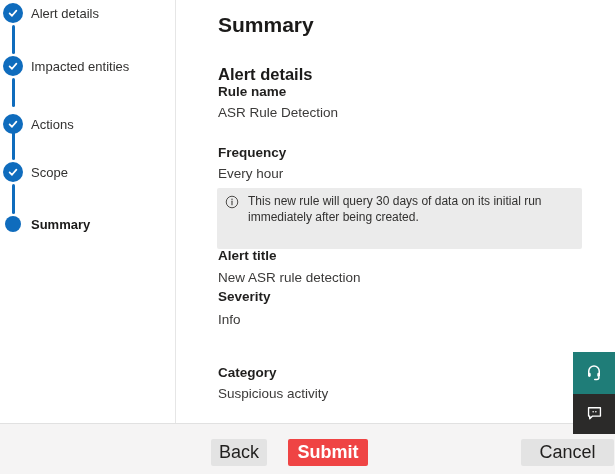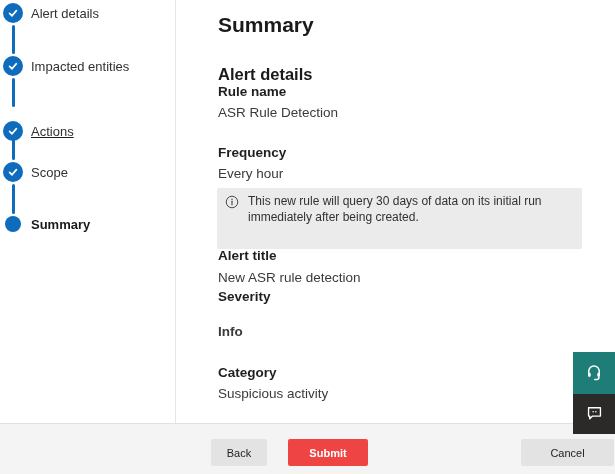--- a/index.html
+++ b/index.html
@@ -15,56 +15,56 @@
   .stepper { position: absolute; left: 0; top: 0; width: 175px; height: 423px; background: #fff; }
   .divider-v { position: absolute; left: 175px; top: 0; width: 1px; height: 423px; background: #e6e6e6; }
 
   .seg { position: absolute; left: 11.5px; width: 3px; background: #0f6cbd; border-radius: 2px; }
   .seg1 { top: 25px;  height: 29px; }
   .seg2 { top: 78px;  height: 29px; }
   .seg3 { top: 131px; height: 29px; }
   .seg4 { top: 184px; height: 30px; }
 
   .step { position: absolute; left: 3px; height: 20px; display: flex; align-items: center; cursor: pointer; }
-  .step-1 { top: 3px; }  .step-2 { top: 56px; } .step-3 { top: 121px; text-decoration: underline; }
+  .step-1 { top: 3px; }  .step-2 { top: 56px; } .step-3 { top: 114px; }
   .step-4 { top: 162px; } .step-5 { top: 214px; }
   .icon-wrap { width: 20px; height: 20px; display: flex; align-items: center; justify-content: center; flex: 0 0 20px; }
   .check-circle { width: 20px; height: 20px; border-radius: 50%; background: #0f6cbd; display: flex; align-items: center; justify-content: center; }
   .dot { width: 16px; height: 16px; border-radius: 50%; background: #0f6cbd; }
   .step-label { margin-left: 8px; font-size: 13px; color: #323130; white-space: nowrap; }
   .step-5 .step-label { font-weight: bold; color: #1b1a19; }
 
   
   .page-title   { position: absolute; left: 218px; top: -1px; font-size: 21px; font-weight: bold; color: #1b1a19; }
   .section-head { position: absolute; left: 218px; top: 51px; font-size: 16.5px; font-weight: bold; color: #1b1a19; }
   .f-label { position: absolute; left: 218px; font-size: 13.5px; font-weight: bold; color: #201f1e; line-height: 16px; text-align: right; }
   .f-value { position: absolute; left: 218px; font-size: 13.5px; color: #3b3a39; line-height: 16px; }
   .f1l { top: 84px; }  .f1v { top: 105px; }
   .f2l { top: 145px; } .f2v { top: 166px; }
   .f3l { top: 248px; } .f3v { top: 270px; }
-  .f4l { top: 289px; } .f4v { top: 324px; font-weight: bold; }
+  .f4l { top: 289px; } .f4v { top: 312px; }
   .f5l { top: 365px; } .f5v { top: 386px; }
 
   .info-box {
     position: absolute; left: 217px; top: 188px; width: 365px; min-height: 41px;
     background: #ebebeb; border-radius: 2px;
     display: flex; align-items: flex-start;
     padding: 5px 14px 24px 8px;
   }
   .info-icon { flex: 0 0 14px; margin-top: 2px; }
   .info-text { margin-left: 9px; font-size: 12px; line-height: 16px; color: #323130; }
 
   
   .footer {
     position: absolute; left: 0; top: 423px; width: 615px; height: 51px;
     background: #f5f4f4; border-top: 1px solid #e1e1e1;
   }
   .btn {
     position: absolute; top: 15px; height: 27px; border: none; border-radius: 2px;
-    font-family: inherit; font-size: 11px; color: #201f1e;
+    font-family: inherit; font-size: 18px; color: #201f1e;
     display: flex; align-items: center; justify-content: center; cursor: pointer; padding: 0;
   }
   .btn-back   { left: 211px; width: 56px; background: #e3e3e3; }
   .btn-submit { left: 288px; width: 80px; background: #ef4444; color: #ffffff; font-weight: bold; }
   .btn-cancel { left: 513px; width: 93px; background: #e3e3e3; margin-left: 8px; }
 
   
   .side-btn {
     position: absolute; right: 0; width: 42px; z-index: 5; border: none; cursor: pointer; padding: 0;
     display: flex; align-items: center; justify-content: center;

